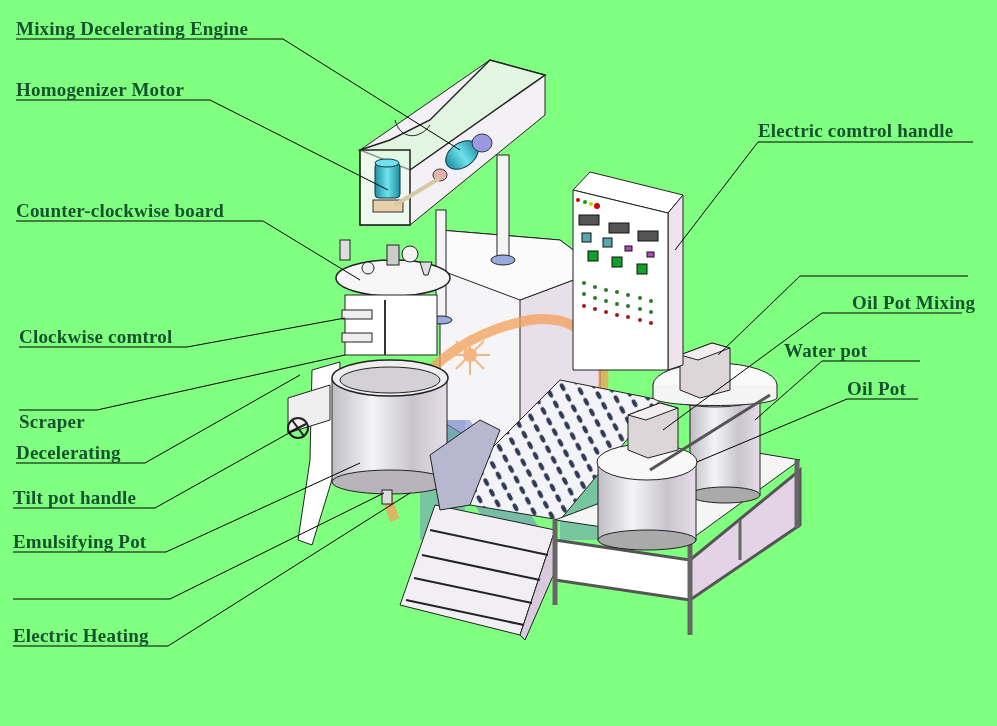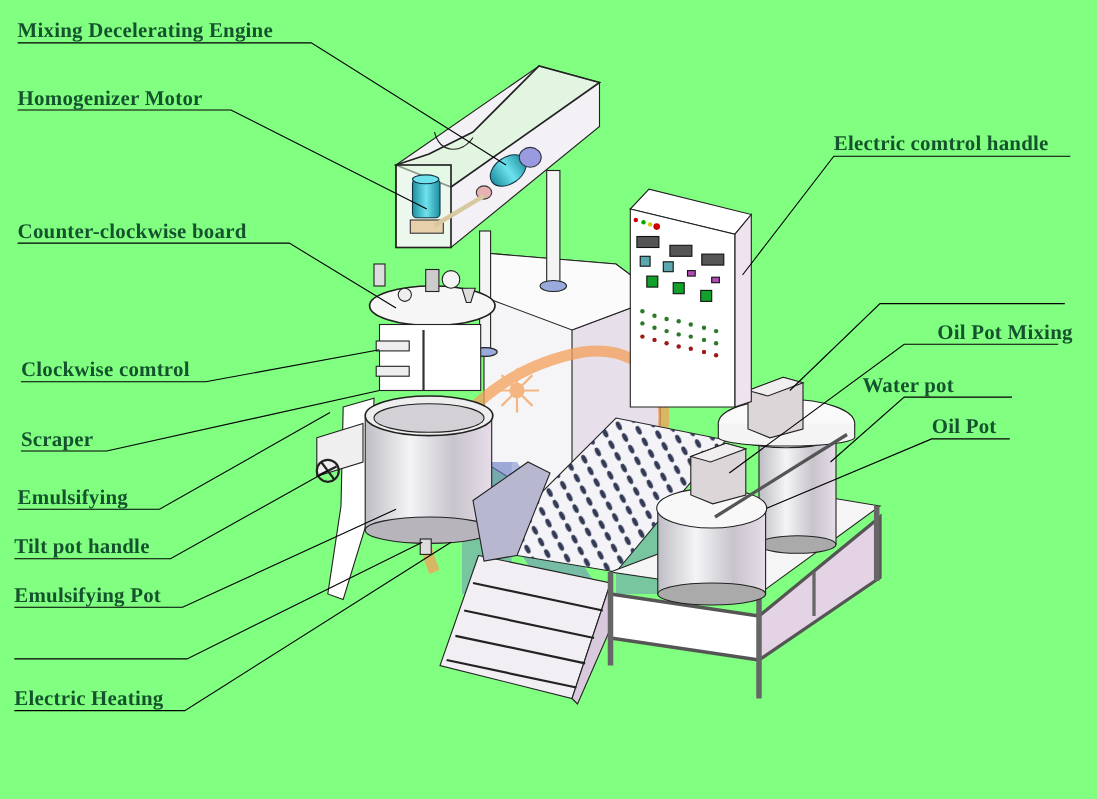--- a/index.html
+++ b/index.html
@@ -222,22 +222,22 @@
     <polyline points="920,361 822,361 755,420"></polyline>
     <polyline points="918,399 847,399 697,462"></polyline>
   </g>
 </svg>
 
   
   <div class="label" style="left:16px;top:18px;">Mixing Decelerating Engine</div>
   <div class="label" style="left:16px;top:79px;text-align:center;">Homogenizer Motor</div>
   <div class="label" style="left:16px;top:200px;">Counter-clockwise board</div>
   <div class="label" style="left:19px;top:326px;">Clockwise comtrol</div>
-  <div class="label" style="left:19px;top:389px;">Scraper</div>
-  <div class="label" style="left:16px;top:442px;">Emulsifying</div>
+  <div class="label" style="left:19px;top:411px;">Scraper</div>
+  <div class="label" style="left:16px;top:442px;">Decelerating</div>
   <div class="label" style="left:13px;top:487px;">Tilt pot handle</div>
   <div class="label" style="left:13px;top:531px;">Emulsifying Pot</div>
   <div class="label" style="left:13px;top:625px;">Electric Heating</div>
 
   
   <div class="label" style="left:758px;top:120px;">Electric comtrol handle</div>
   <div class="label" style="left:822px;top:292px;margin-left:30px;">Oil Pot Mixing</div>
   <div class="label" style="left:784px;top:340px;">Water pot</div>
   <div class="label" style="left:847px;top:378px;">Oil Pot</div>
 </div>

